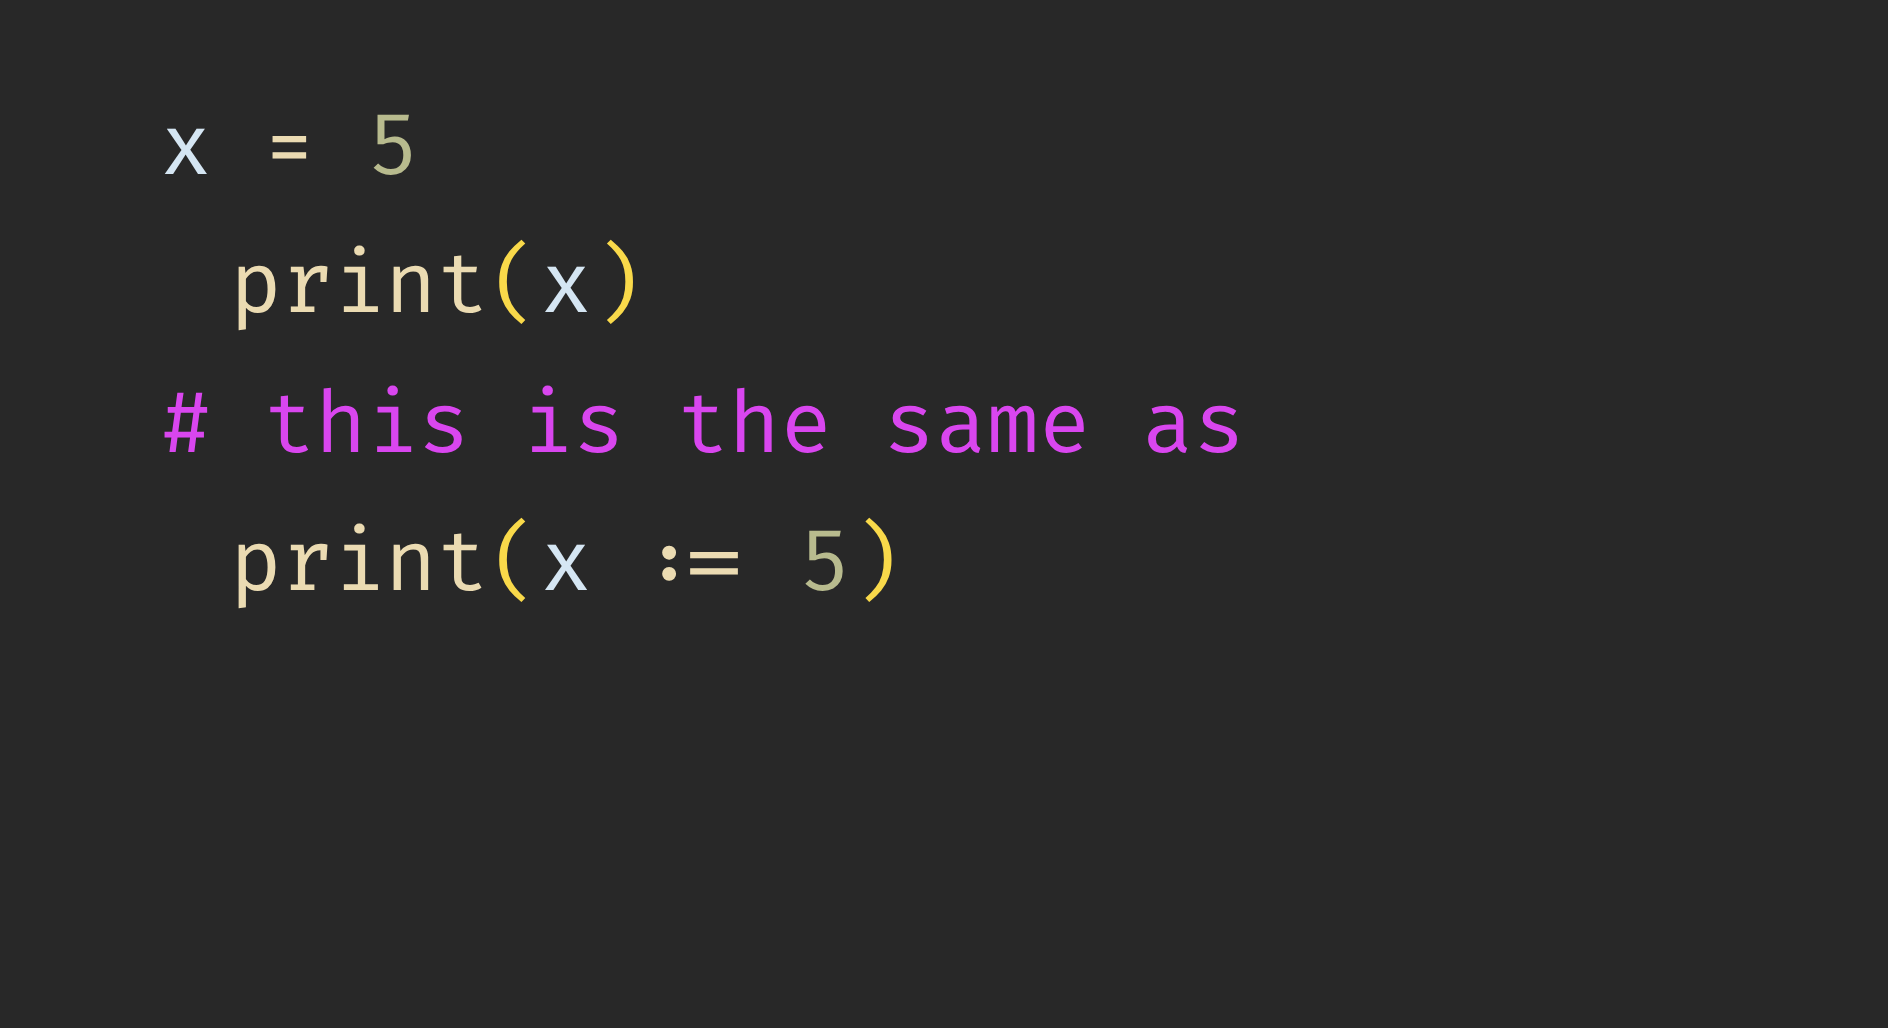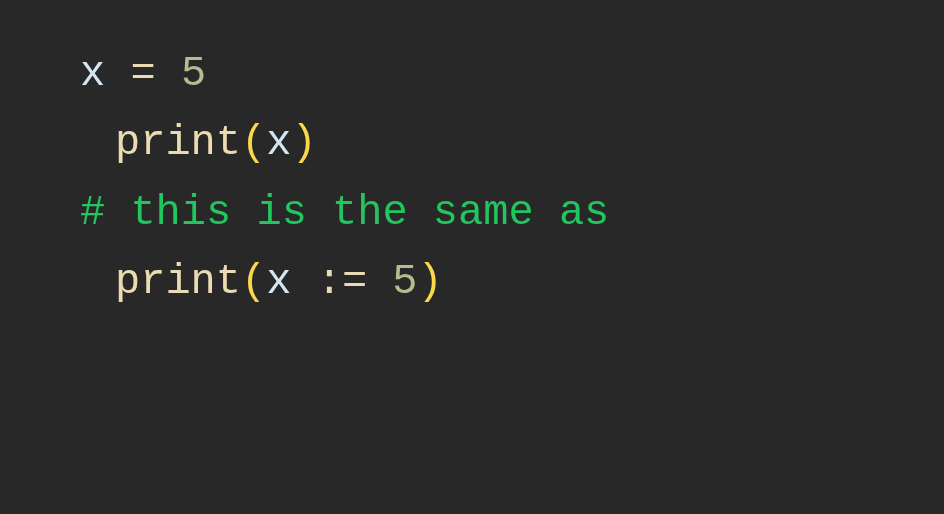--- a/index.html
+++ b/index.html
@@ -17,38 +17,37 @@
       padding: 40px 0 0 80px;
       overflow: hidden;
       color: #ebdbb2;
     }
     pre {
       margin: 0;
       font-family: inherit;
     }
     .line {
       white-space: pre;
-      font-family: Liberation Mono, monospace;
     }
     .var {
       color: #d5e6f3;
     }
     .op {
       color: #ebdbb2;
     }
     .num {
       color: #b8bb8e;
     }
     .func {
       color: #ebdbb2;
       margin-left: 35px;
     }
     .paren {
       color: #f9d94a;
     }
     .comment {
-      color: #22c55e;
+      color: #d946ef;
     }
   </style>
 </head>
 <body>
 
 <pre><div class="line"><span class="var">x</span><span> </span><span class="op">=</span><span> </span><span class="num">5</span></div><div class="line"><span class="func">print</span><span class="paren">(</span><span class="var">x</span><span class="paren">)</span></div><div class="line"></div><div class="line"><span class="comment"># this is the same as</span></div><div class="line"></div><div class="line"><span class="func">print</span><span class="paren">(</span><span class="var">x</span><span> </span><span class="op">:=</span><span> </span><span class="num">5</span><span class="paren">)</span></div></pre>
 
 </body></html>

